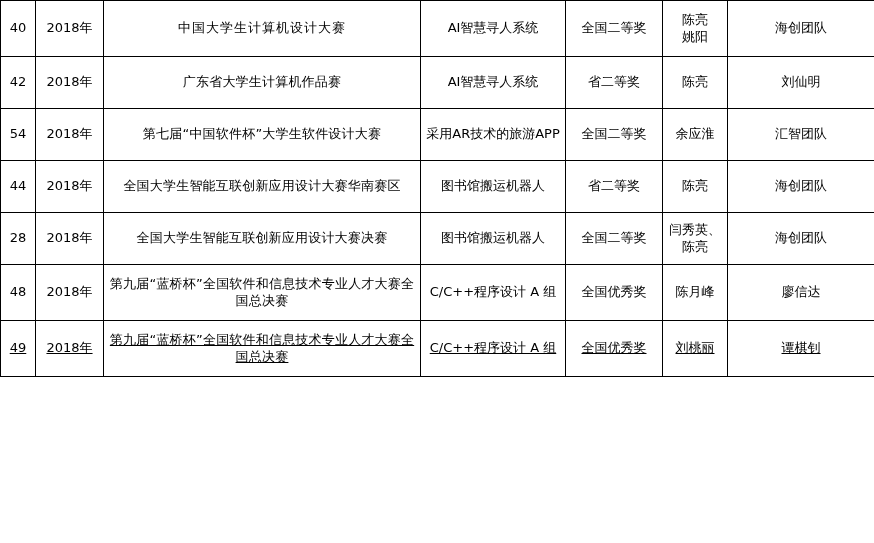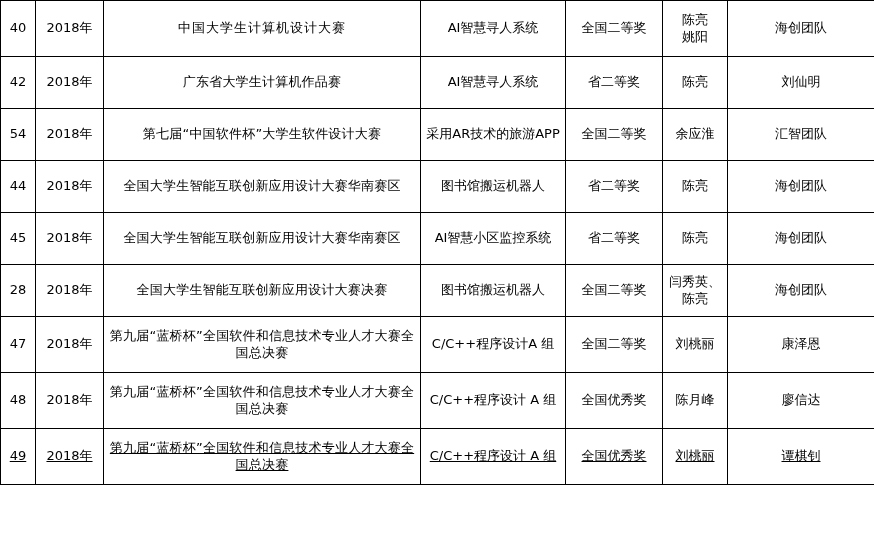--- a/index.html
+++ b/index.html
@@ -92,45 +92,27 @@
       <tr style="height: 52px;">
         <td class="no">44</td>
         <td class="year">2018年</td>
         <td class="name">全国大学生智能互联创新应用设计大赛华南赛区</td>
         <td class="work">图书馆搬运机器人</td>
         <td class="award">省二等奖</td>
         <td class="person">陈亮</td>
         <td class="team">海创团队</td>
       </tr>
       <tr style="height: 52px;">
-        <td class="no">45</td>
-        <td class="year">2018年</td>
-        <td class="name">全国大学生智能互联创新应用设计大赛华南赛区</td>
-        <td class="work">AI智慧小区监控系统</td>
-        <td class="award">省二等奖</td>
-        <td class="person">陈亮</td>
-        <td class="team">海创团队</td>
-      </tr>
-      <tr style="height: 52px;">
         <td class="no">28</td>
         <td class="year">2018年</td>
         <td class="name">全国大学生智能互联创新应用设计大赛决赛</td>
         <td class="work">图书馆搬运机器人</td>
         <td class="award">全国二等奖</td>
         <td class="person">闫秀英、<br>陈亮</td>
         <td class="team">海创团队</td>
-      </tr>
-      <tr style="height: 56px;">
-        <td class="no">47</td>
-        <td class="year">2018年</td>
-        <td class="name">第九届“蓝桥杯”全国软件和信息技术专业人才大赛全国总决赛</td>
-        <td class="work">C/C++程序设计A 组</td>
-        <td class="award">全国二等奖</td>
-        <td class="person">刘桃丽</td>
-        <td class="team">康泽恩</td>
       </tr>
       <tr style="height: 56px;">
         <td class="no">48</td>
         <td class="year">2018年</td>
         <td class="name">第九届“蓝桥杯”全国软件和信息技术专业人才大赛全国总决赛</td>
         <td class="work">C/C++程序设计 A 组</td>
         <td class="award">全国优秀奖</td>
         <td class="person">陈月峰</td>
         <td class="team">廖信达</td>
       </tr>

